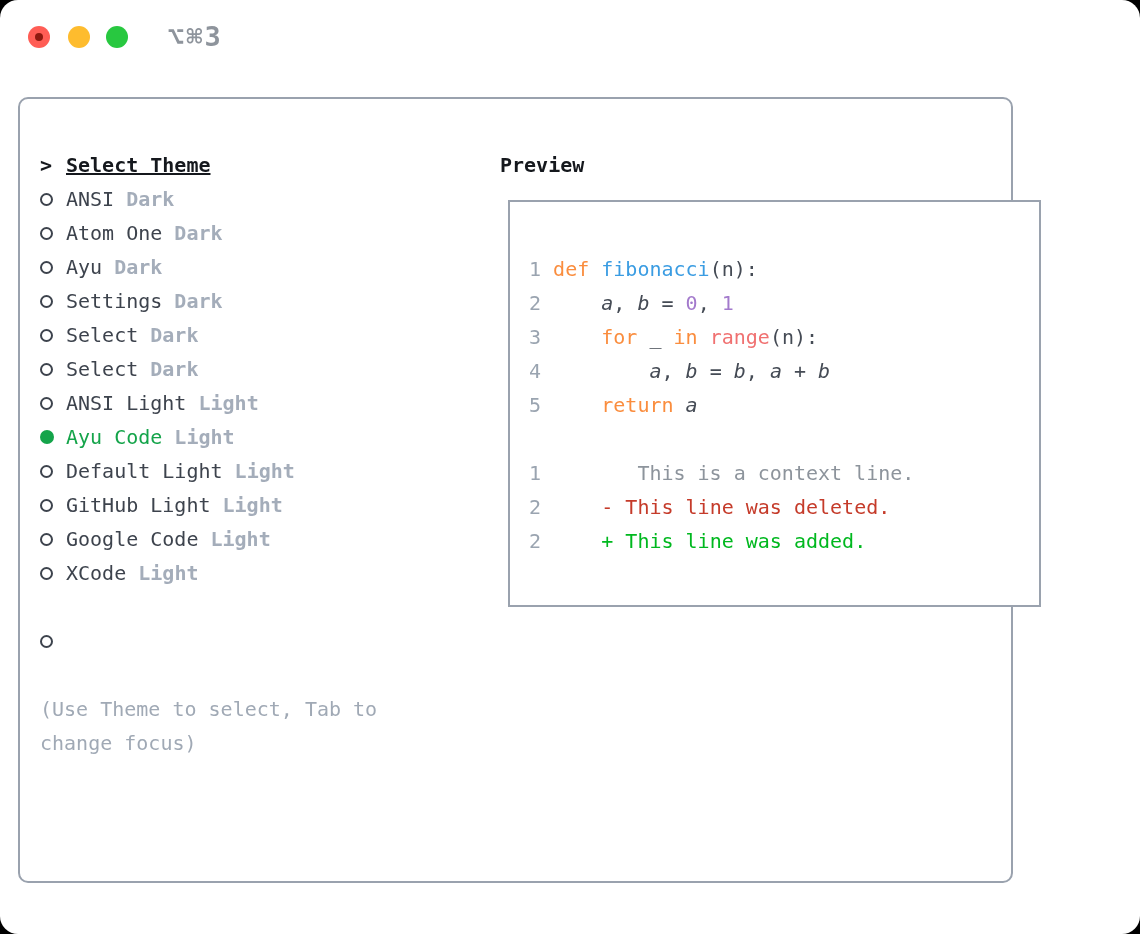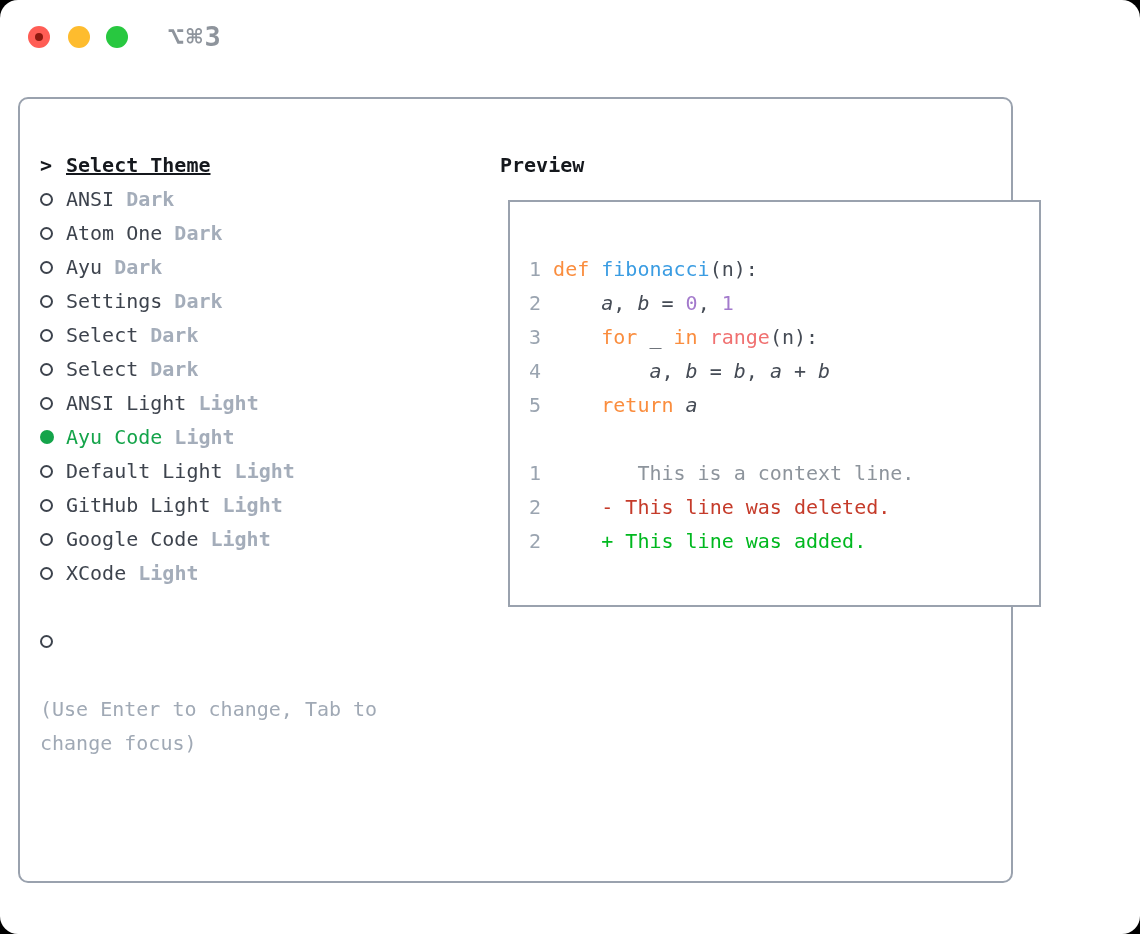--- a/index.html
+++ b/index.html
@@ -81,21 +81,21 @@
           <div class="row"><span class="marker"><span class="circle"></span></span><span class="item-name">XCode</span><span class="item-variant"> Light</span></div>
         </div>
 
       <div class="spacer"></div>
 
 
       <div id="apply-list">
           <div class="row"><span class="marker"><span class="circle"></span></span></div>
         </div>
 
-      <div class="hint">(Use Enter to change, Tab to change focus)</div>
+      <div class="hint">(Use Theme to select, Tab to change focus)</div>
     </div>
 
     <div class="preview-header">Preview</div>
 
     <div class="preview-box">
       <div class="code" id="preview-code"><div class="code-line"><span style="color: rgb(154, 164, 176);">1 </span><span style="color: rgb(250, 141, 62);">def </span><span style="color: rgb(58, 156, 226);">fibonacci</span><span style="color: rgb(69, 75, 85);">(n):</span></div><div class="code-line"><span style="color: rgb(154, 164, 176);">2 </span><span style="color: rgb(69, 75, 85);">    </span><span class="italic" style="color: rgb(69, 75, 85);">a</span><span style="color: rgb(69, 75, 85);">, </span><span class="italic" style="color: rgb(69, 75, 85);">b</span><span style="color: rgb(69, 75, 85);"> = </span><span style="color: rgb(163, 122, 204);">0</span><span style="color: rgb(69, 75, 85);">, </span><span style="color: rgb(163, 122, 204);">1</span></div><div class="code-line"><span style="color: rgb(154, 164, 176);">3 </span><span style="color: rgb(69, 75, 85);">    </span><span style="color: rgb(250, 141, 62);">for </span><span style="color: rgb(69, 75, 85);">_ </span><span style="color: rgb(250, 141, 62);">in </span><span style="color: rgb(240, 113, 113);">range</span><span style="color: rgb(69, 75, 85);">(n):</span></div><div class="code-line"><span style="color: rgb(154, 164, 176);">4 </span><span style="color: rgb(69, 75, 85);">        </span><span class="italic" style="color: rgb(69, 75, 85);">a</span><span style="color: rgb(69, 75, 85);">, </span><span class="italic" style="color: rgb(69, 75, 85);">b</span><span style="color: rgb(69, 75, 85);"> = </span><span class="italic" style="color: rgb(69, 75, 85);">b</span><span style="color: rgb(69, 75, 85);">, </span><span class="italic" style="color: rgb(69, 75, 85);">a</span><span style="color: rgb(69, 75, 85);"> + </span><span class="italic" style="color: rgb(69, 75, 85);">b</span></div><div class="code-line"><span style="color: rgb(154, 164, 176);">5 </span><span style="color: rgb(69, 75, 85);">    </span><span style="color: rgb(250, 141, 62);">return </span><span class="italic" style="color: rgb(69, 75, 85);">a</span></div><div class="code-line"></div><div class="code-line"><span style="color: rgb(154, 164, 176);">1</span><span style="color: rgb(141, 148, 156);">        This is a context line.</span></div><div class="code-line"><span style="color: rgb(154, 164, 176);">2</span><span style="color: rgb(69, 75, 85);">     </span><span style="color: rgb(197, 59, 42);">- This line was deleted.</span></div><div class="code-line"><span style="color: rgb(154, 164, 176);">2</span><span style="color: rgb(69, 75, 85);">     </span><span style="color: rgb(0, 184, 31);">+ This line was added.</span></div></div>
     </div>
 
   </div>
 </div>

